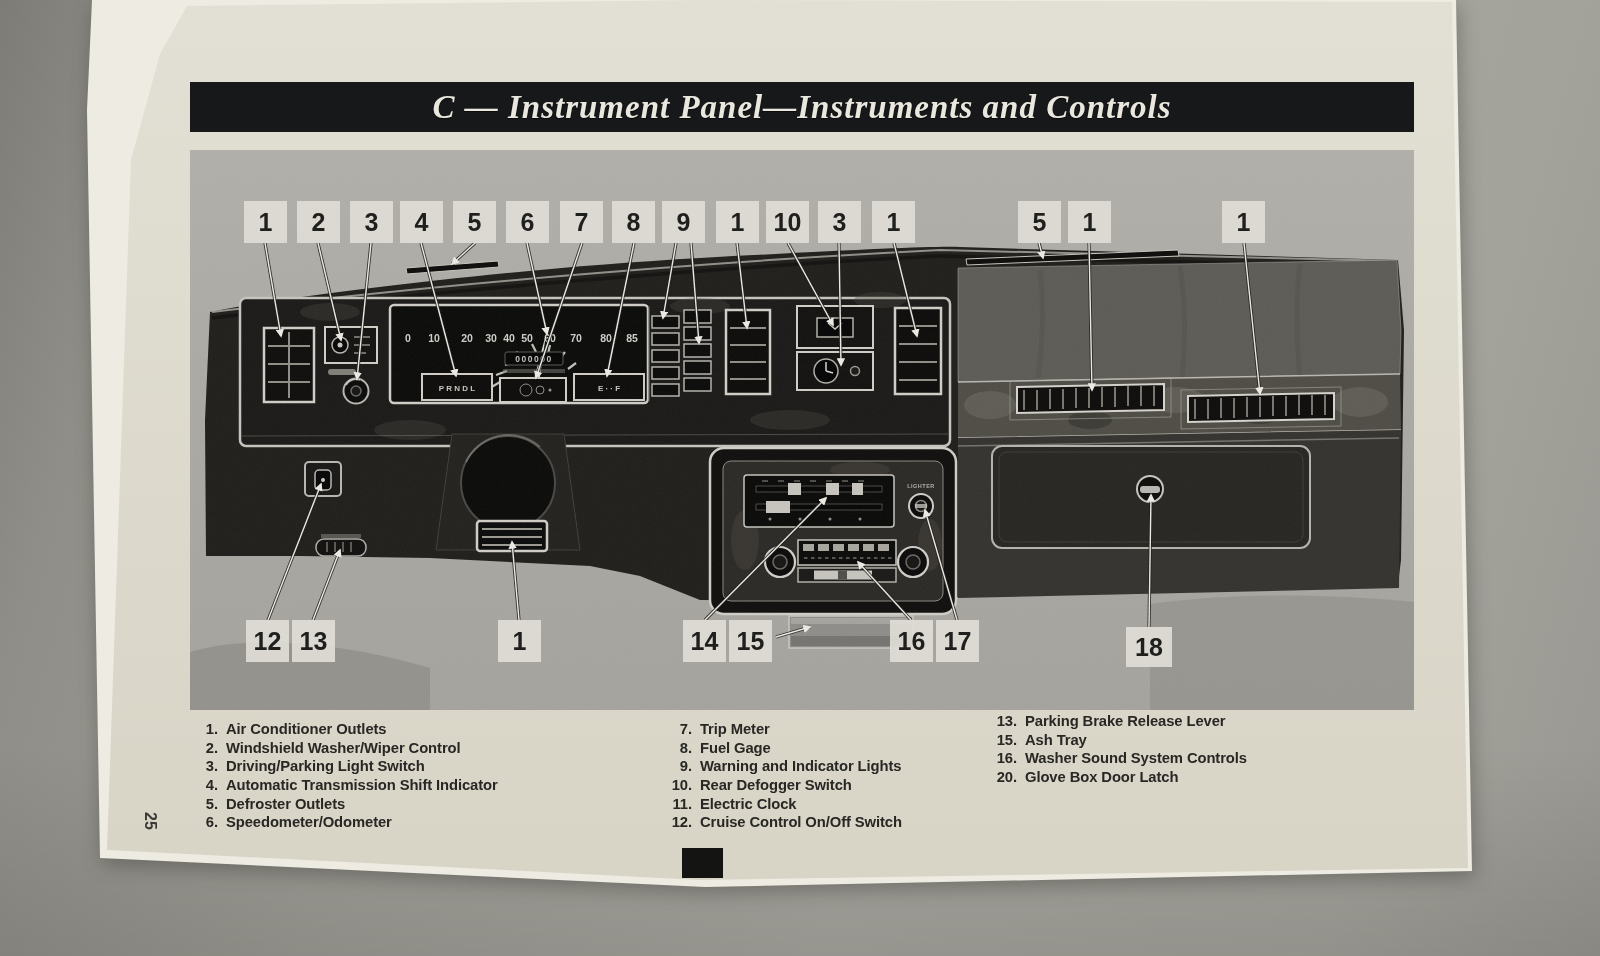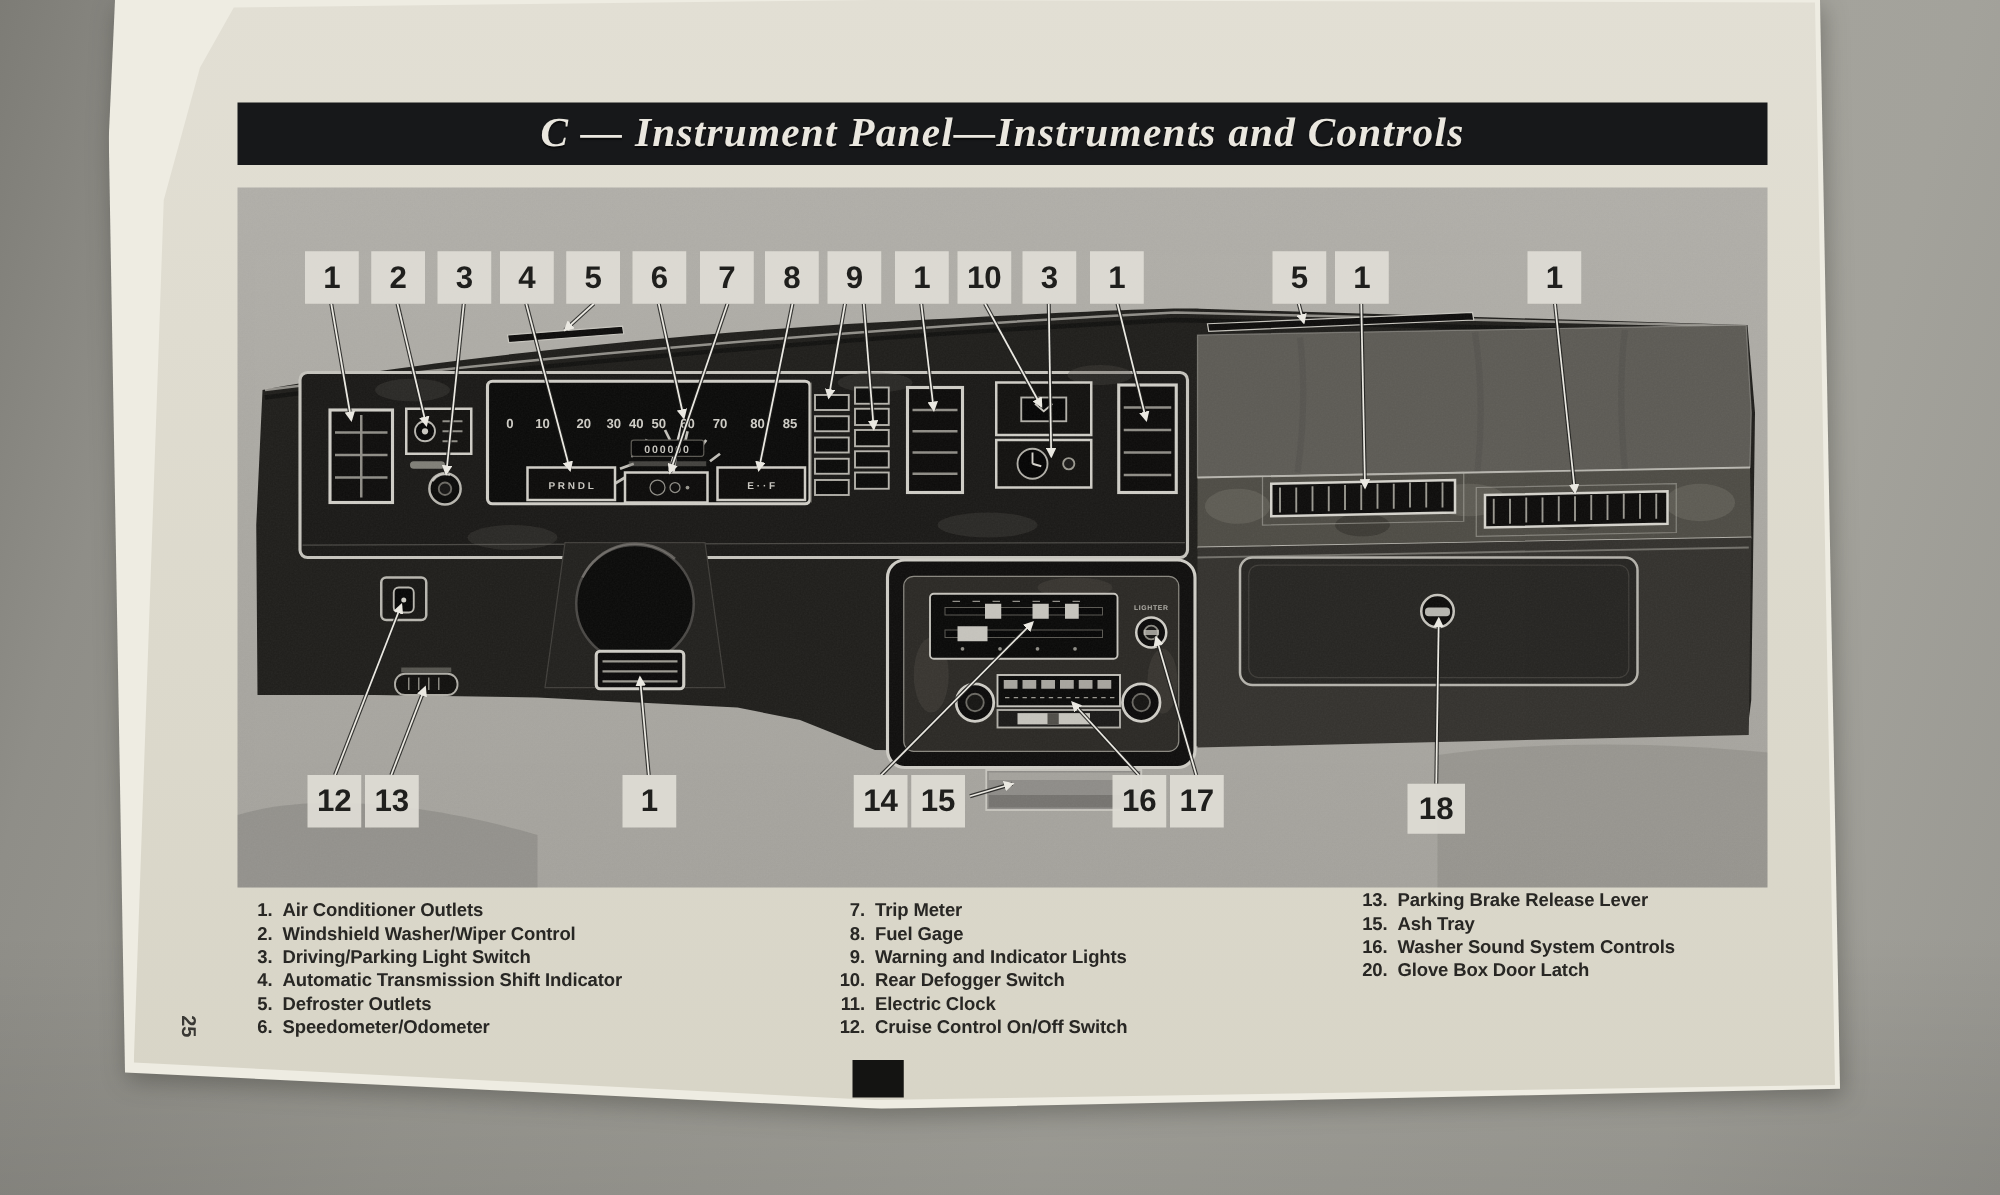--- a/index.html
+++ b/index.html
@@ -40,21 +40,21 @@
     display:flex;align-items:center;justify-content:center;
     font-size:25px;font-weight:bold;
   }
   .co.b{top:620px;}
   .co.b18{top:627px;width:46px;height:40px;}
   .legend{position:absolute;color:#282724;font-weight:bold;font-size:14.8px;letter-spacing:-.1px;}
   .legend .li{display:flex;height:18.7px;align-items:baseline;white-space:nowrap;}
   .legend .n{text-align:right;margin-right:8px;flex:none;}
   .col1{left:196px;top:721px;} .col1 .n{width:22px;}
   .col2{left:648px;top:721px;} .col2 .n{width:44px;}
-  .col3{left:1060px;top:713px;} .col3 .n{width:50px;}
+  .col3{left:967px;top:713px;} .col3 .n{width:50px;}
   .page-num{
     position:absolute;left:141px;top:812px;transform:rotate(90deg);
     font-size:16px;font-weight:bold;color:#3a3935;
   }
   .reg-mark{position:absolute;left:682px;top:848px;width:41px;height:30px;background:#141412;}
   .lead-dark line{stroke:#1c1c1a;stroke-width:3.2;opacity:.85;}
   .lead-light line{stroke:#eceae3;stroke-width:1.4;}
   text{font-family:"Liberation Sans",sans-serif;}
 </style>
 </head>

